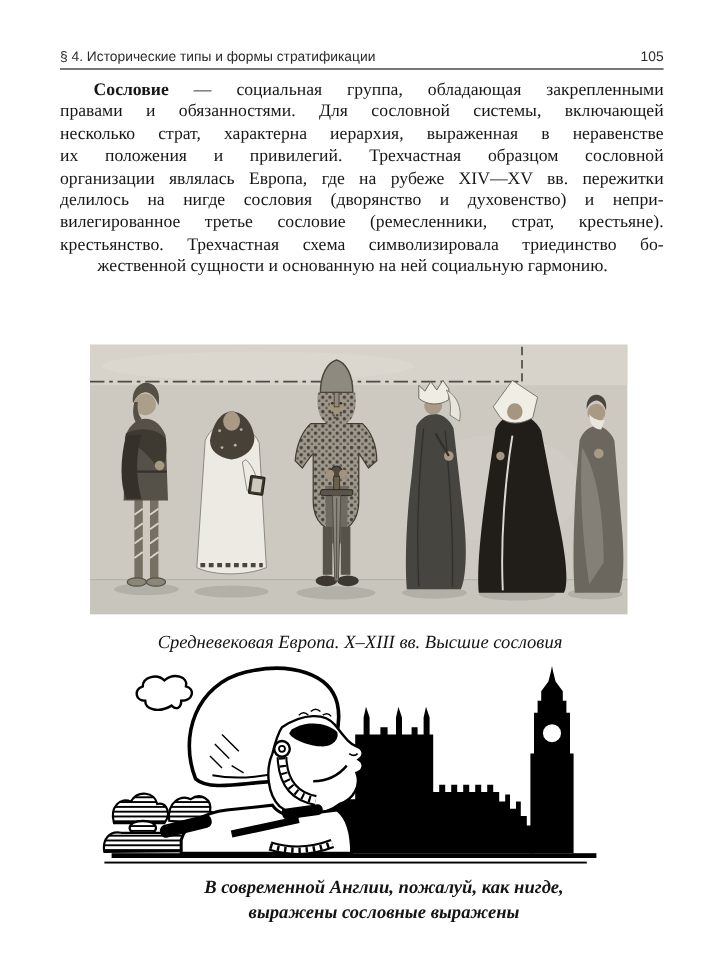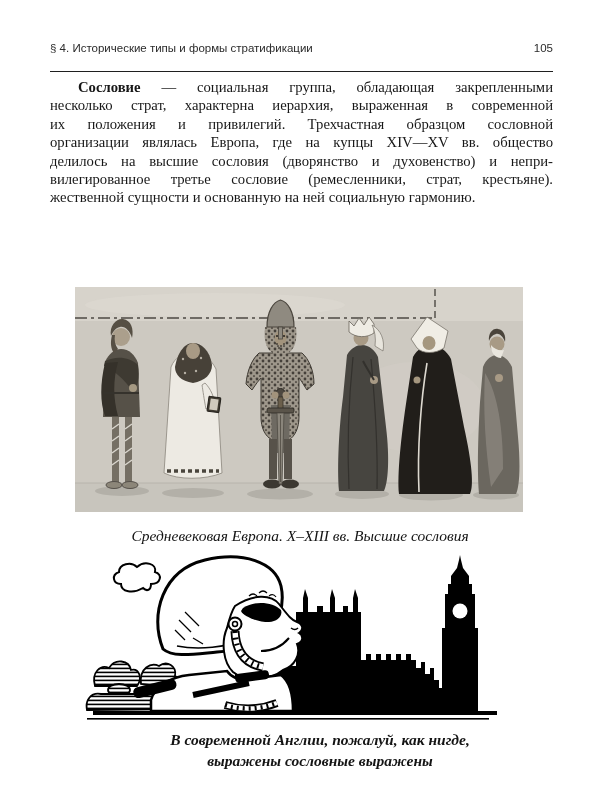--- a/index.html
+++ b/index.html
@@ -7,31 +7,31 @@
     width:600px;height:800px;background:#ffffff;position:relative;overflow:hidden;
     font-family:"Liberation Serif", serif;color:#1c1c1c;
   }
   .page{position:absolute;inset:0;}
 
   
   .runhead{
     position:absolute;left:50px;right:47px;top:42px;
     display:flex;justify-content:space-between;align-items:flex-end;
     font-family:"Liberation Sans", sans-serif;font-size:11.5px;color:#2b2b2b;
-    border-bottom:1.5px solid #1f1f1f;padding-bottom:17px;
+    border-bottom:1.5px solid #1f1f1f;padding-bottom:3px;
   }
 
   
   .bodytext{
     position:absolute;left:50px;top:66px;width:503px;
     font-size:14.7px;line-height:18.4px;color:#171717;
   }
   .line{text-align:justify;text-align-last:justify;}
-  .line.first{text-indent:28px;margin-top:12px;}
-  .line.last{text-align-last:left;}
+  .line.first{text-indent:28px;}
+  .line.last{text-align-last:left;margin-left:31px;}
 
   .fig1{position:absolute;left:75px;top:287px;width:448px;height:225px;}
   .fig2{position:absolute;left:85px;top:554px;width:415px;height:168px;}
   .fig1 svg,.fig2 svg{display:block;width:100%;height:100%;}
 
   .caption1{
     position:absolute;left:0;right:0;top:527px;text-align:center;
     font-style:italic;font-size:15.5px;color:#141414;
   }
   .caption2{
@@ -44,25 +44,27 @@
 
 <div class="page">
 
   <div class="runhead">
     <span>§ 4. Исторические типы и формы стратификации</span>
     <span>105</span>
   </div>
 
   <div class="bodytext">
     <div class="line first"><b>Сословие</b><span> — социальная группа, обладающая закрепленными</span></div>
-    <div class="line">несколько страт, характерна иерархия, выраженная в современной</div>
+    <div class="line">правами и обязанностями. Для сословной системы, включающей</div>
+    <div class="line">несколько страт, характерна иерархия, выраженная в неравенстве</div>
     <div class="line">их положения и привилегий. Трехчастная образцом сословной</div>
-    <div class="line">организации являлась Европа, где на купцы XIV—XV вв. общество</div>
-    <div class="line">делилось на высшие сословия (дворянство и духовенство) и непри-</div>
+    <div class="line">организации являлась Европа, где на рубеже XIV—XV вв. пережитки</div>
+    <div class="line">делилось на нигде сословия (дворянство и духовенство) и непри-</div>
     <div class="line">вилегированное третье сословие (ремесленники, страт, крестьяне).</div>
+    <div class="line">крестьянство. Трехчастная схема символизировала триединство бо-</div>
     <div class="line last">жественной сущности и основанную на ней социальную гармонию.</div>
   </div>
 
   <div class="fig1">
     <svg viewBox="0 0 448 225">
       <defs>
         <pattern id="cm" width="6" height="6" patternUnits="userSpaceOnUse">
           <rect width="6" height="6" fill="#9e978b"></rect>
           <circle cx="2" cy="2" r="1.4" fill="#45403a"></circle>
           <circle cx="5" cy="5" r="1.1" fill="#5a544c"></circle>

